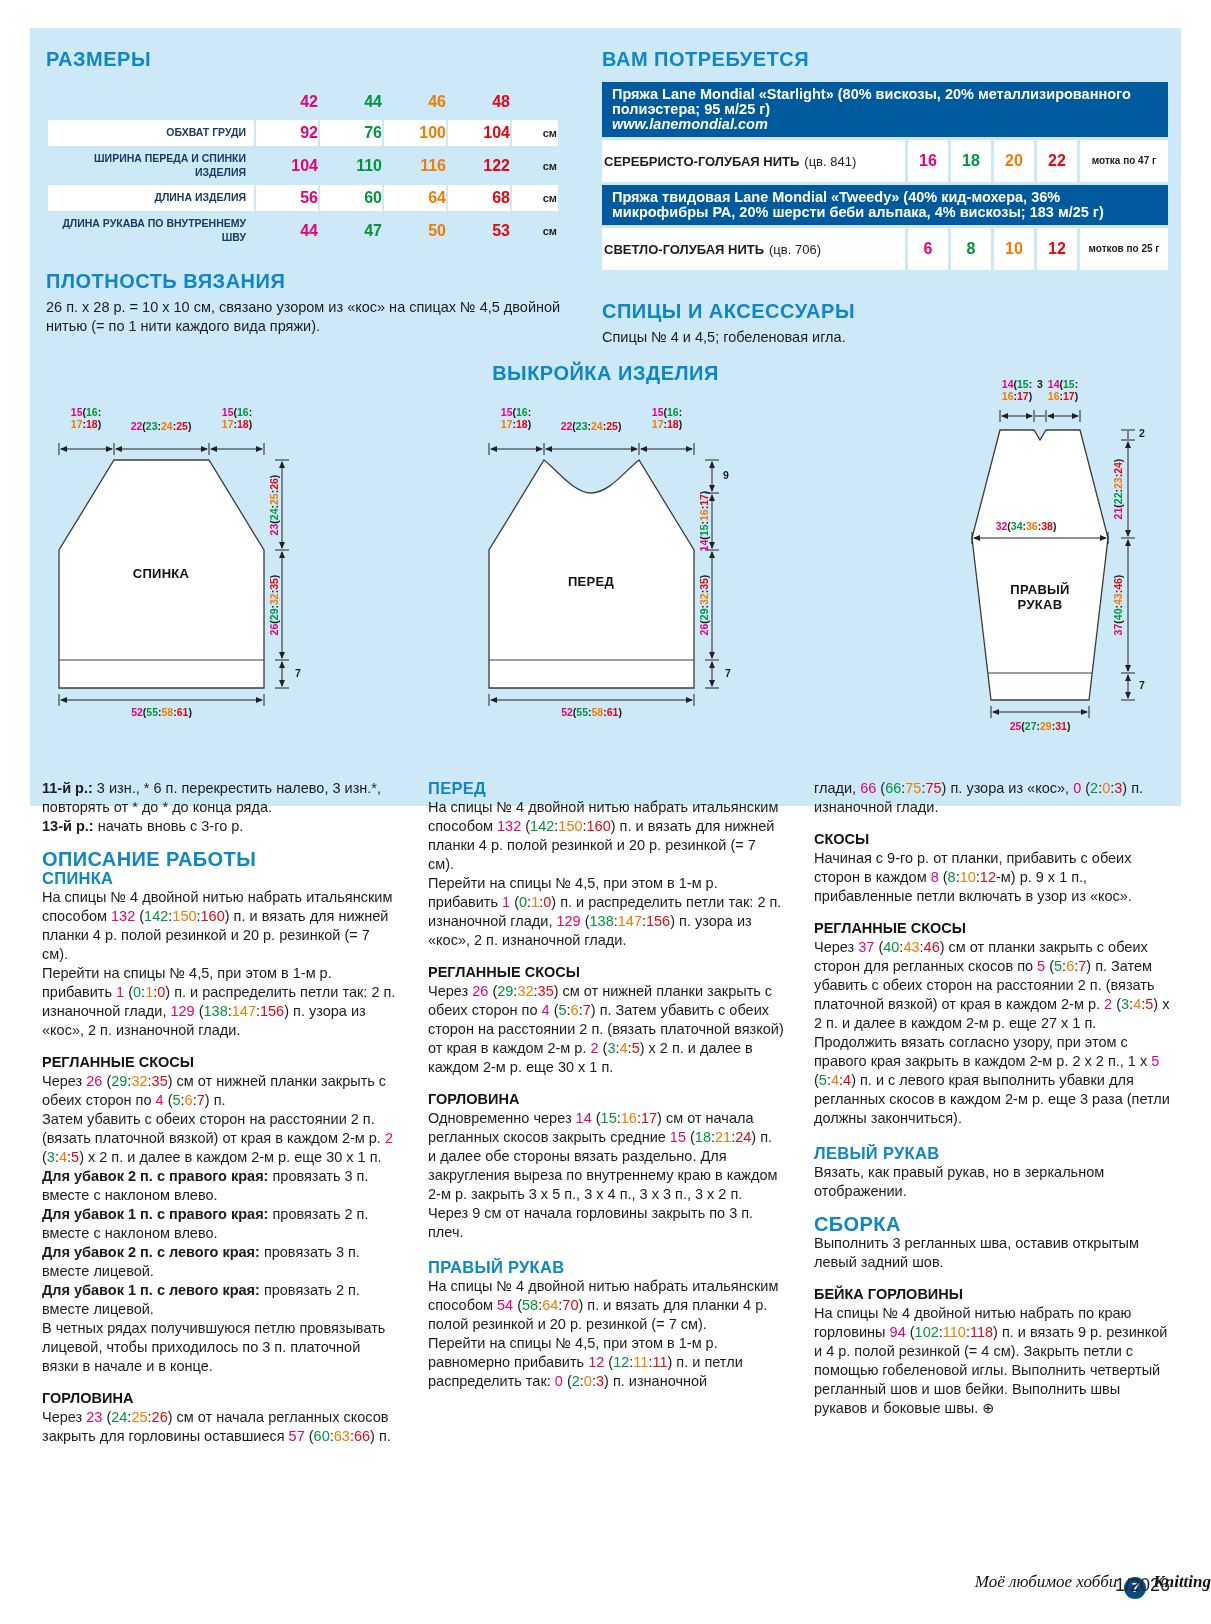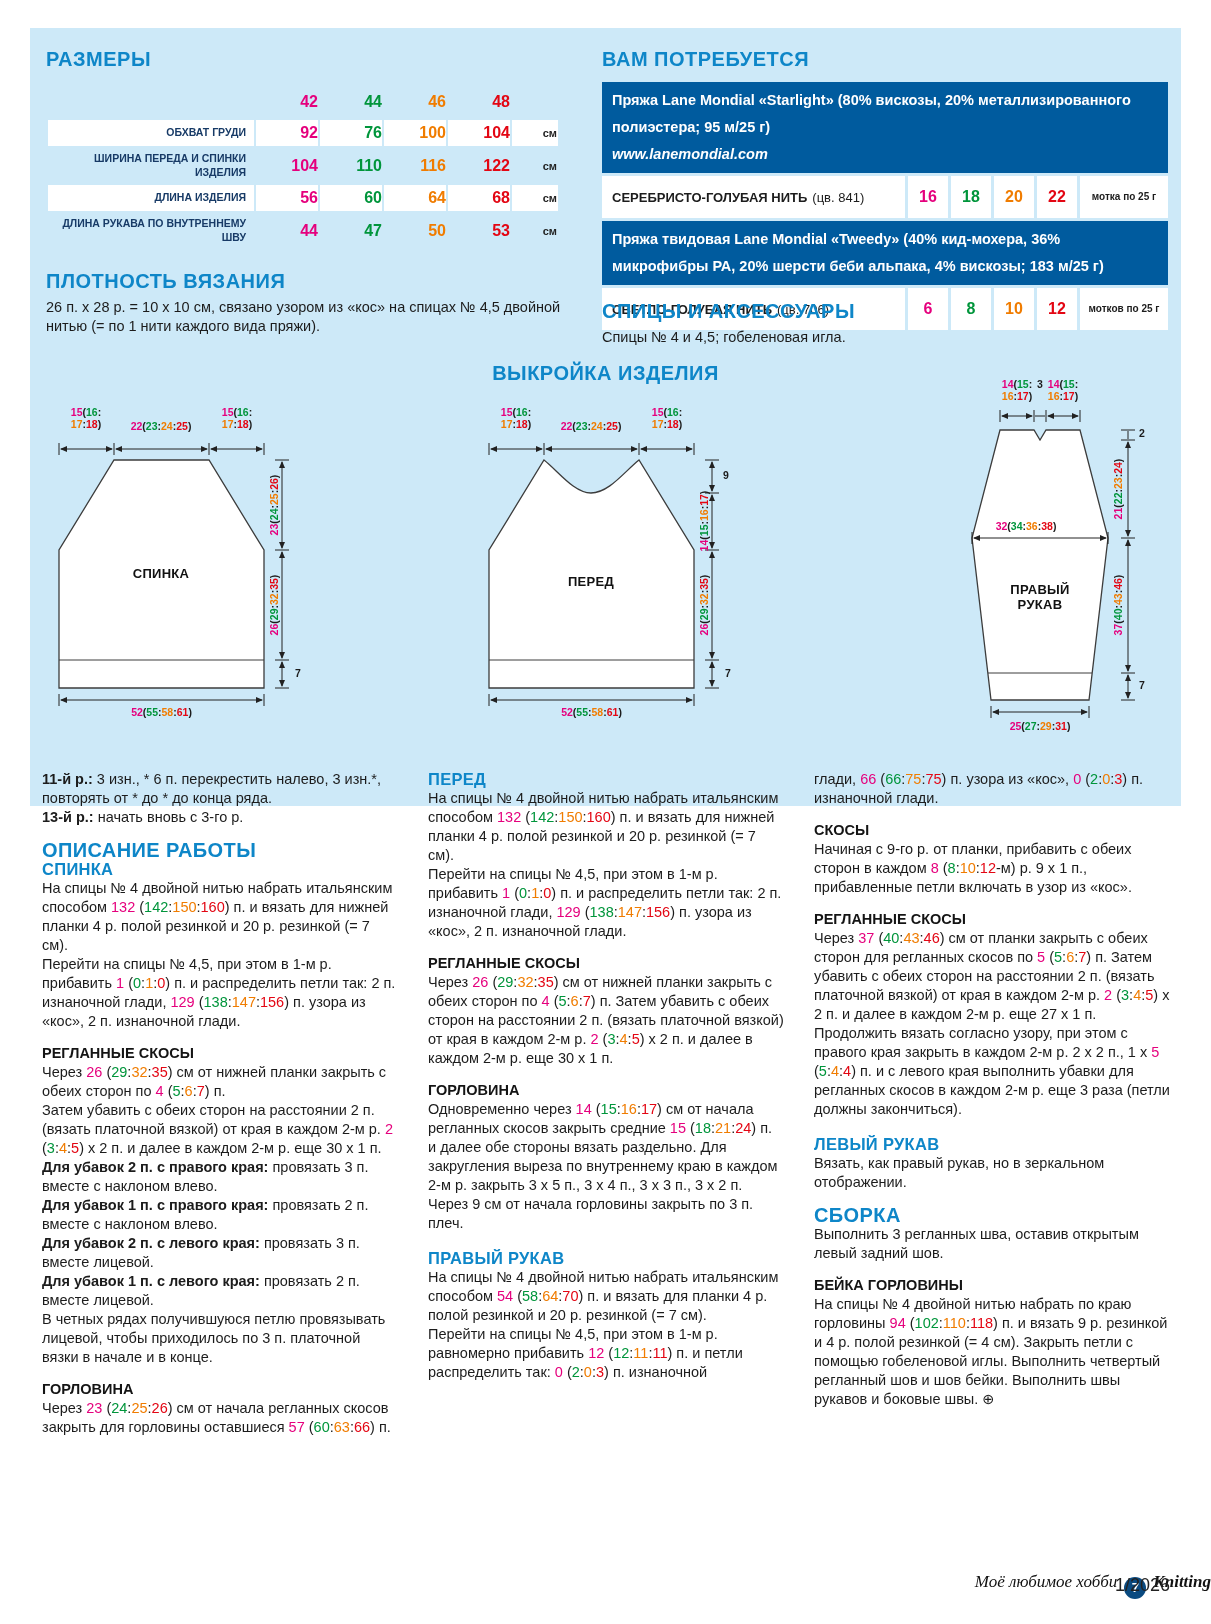--- a/index.html
+++ b/index.html
@@ -16,24 +16,24 @@
   .sztable{position:absolute;left:16px;top:56px;border-collapse:separate;border-spacing:2px}
   .sztable td{text-align:right;vertical-align:middle}
   .sztable td.lbl{width:190px;font-size:10.5px;font-weight:bold;color:var(--navy);line-height:1.3;padding:4px 8px}
   .sztable td.val{width:62px;font-size:16px;font-weight:bold;padding:4px 0}
   .sztable td.unit{width:44px;font-size:11px;font-weight:bold;color:#222}
   .sztable tr.w td{background:#fff}
   .sztable tr.hdr td{height:24px}
 
   
   .mat{position:absolute;left:572px;top:54px;width:566px;display:flex;flex-direction:column;gap:3px}
-  .ybar{background:var(--bar);color:#fff;font-weight:bold;font-size:14.5px;line-height:27px;padding:5px 10px}
+  .ybar{background:var(--bar);color:#fff;font-weight:bold;font-size:14.5px;line-height:15px;padding:5px 10px}
   .ybar .url{font-style:italic}
   .trow{display:flex;gap:3px;height:42px}
-  .tlabel{flex:1;background:#fff;display:flex;align-items:center;padding:0 10px;font-size:13px;font-weight:bold;gap:5px}
+  .tlabel{flex:1;background:#fff;display:flex;align-items:center;padding:0 2px;font-size:13px;font-weight:bold;gap:5px}
   .tlabel .note{font-weight:normal}
   .counts{display:flex;gap:3px}
   .cnt{width:40px;background:#fff;display:flex;align-items:center;justify-content:center;font-size:16px;font-weight:bold}
   .tunit{width:76px;background:#fff;display:flex;align-items:center;justify-content:center;text-align:center;
          font-size:10px;font-weight:bold;line-height:1.25;padding:2px 6px}
 
   
   .diagrams{position:absolute;left:0;top:368px;width:1151px;height:346px}
   .diag{position:absolute}
   .diag svg{position:absolute;left:0;top:0}
@@ -46,21 +46,21 @@
 
   
   .cols{position:absolute;left:42px;top:762px;width:1128px}
   .col{position:absolute;top:0;width:356px;font-size:14.5px;line-height:19px}
   .col p{margin:0}
   .h{font-weight:bold}
   .h1{font-size:20px;color:var(--accent);margin-top:14px;letter-spacing:.4px}
   .h2{font-size:16.5px;color:var(--accent);margin-top:16px;letter-spacing:.3px}
   .h3{font-size:14.5px;color:#141414;margin-top:13px}
   .h1 + .h2{margin-top:0}
-  .col > :first-child{margin-top:8px}
+  .col > :first-child{margin-top:17px}
 
   
   .footer{position:absolute;left:0;top:1572px;width:1211px;height:34px}
   .footer-center{position:absolute;left:0;width:100%;text-align:right;
       font-family:"Liberation Serif","DejaVu Serif",serif;font-size:17px;font-style:italic;color:#111}
   .badge{display:inline-flex;width:22px;height:22px;border-radius:50%;background:var(--badge);color:#fff;
       align-items:center;justify-content:center;font-size:13px;font-weight:bold;font-style:normal;
       vertical-align:-5px;margin:0 7px;font-family:"Liberation Sans",sans-serif}
   .kn{font-weight:bold}
   .issue{position:absolute;right:41px;top:3px;font-size:18px;font-family:"Liberation Sans",sans-serif;color:#222}
@@ -129,21 +129,21 @@
       <div class="tlabel">
         <span>СЕРЕБРИСТО-ГОЛУБАЯ НИТЬ</span>
         <span class="note">(цв. 841)</span>
       </div>
       <div class="counts">
           <div class="cnt s1">16</div>
           <div class="cnt s2">18</div>
           <div class="cnt s3">20</div>
           <div class="cnt s4">22</div>
         </div>
-      <div class="tunit">мотка по 25 г</div>
+      <div class="tunit">мотка по 47 г</div>
     </div>
     <div class="ybar">
       <div>Пряжа твидовая Lane Mondial «Tweedy» (40% кид-мохера, 36% микрофибры РА, 20% шерсти беби альпака, 4% вискозы; 183 м/25 г)</div>
     </div>
     <div class="trow">
       <div class="tlabel">
         <span>СВЕТЛО-ГОЛУБАЯ НИТЬ</span>
         <span class="note">(цв. 706)</span>
       </div>
       <div class="counts">

